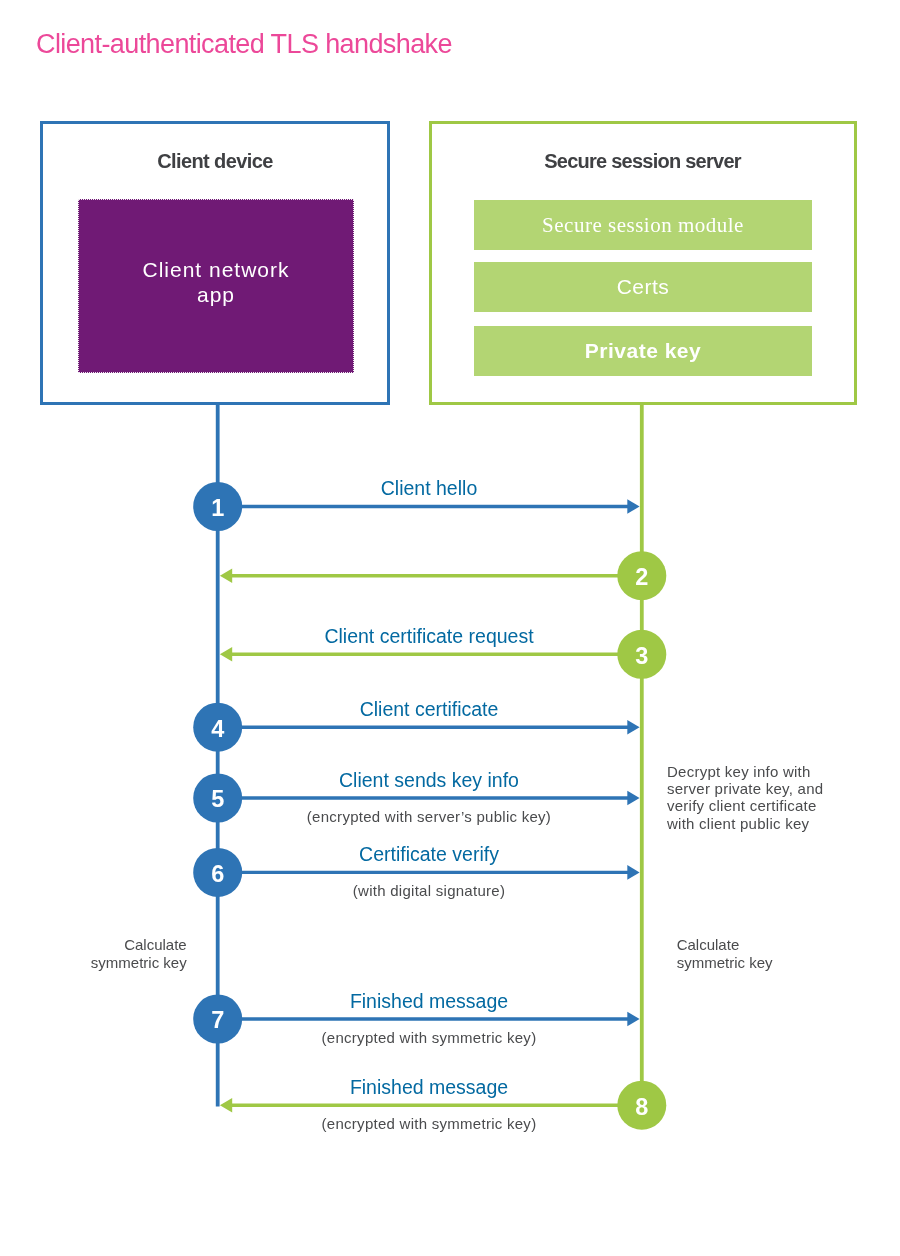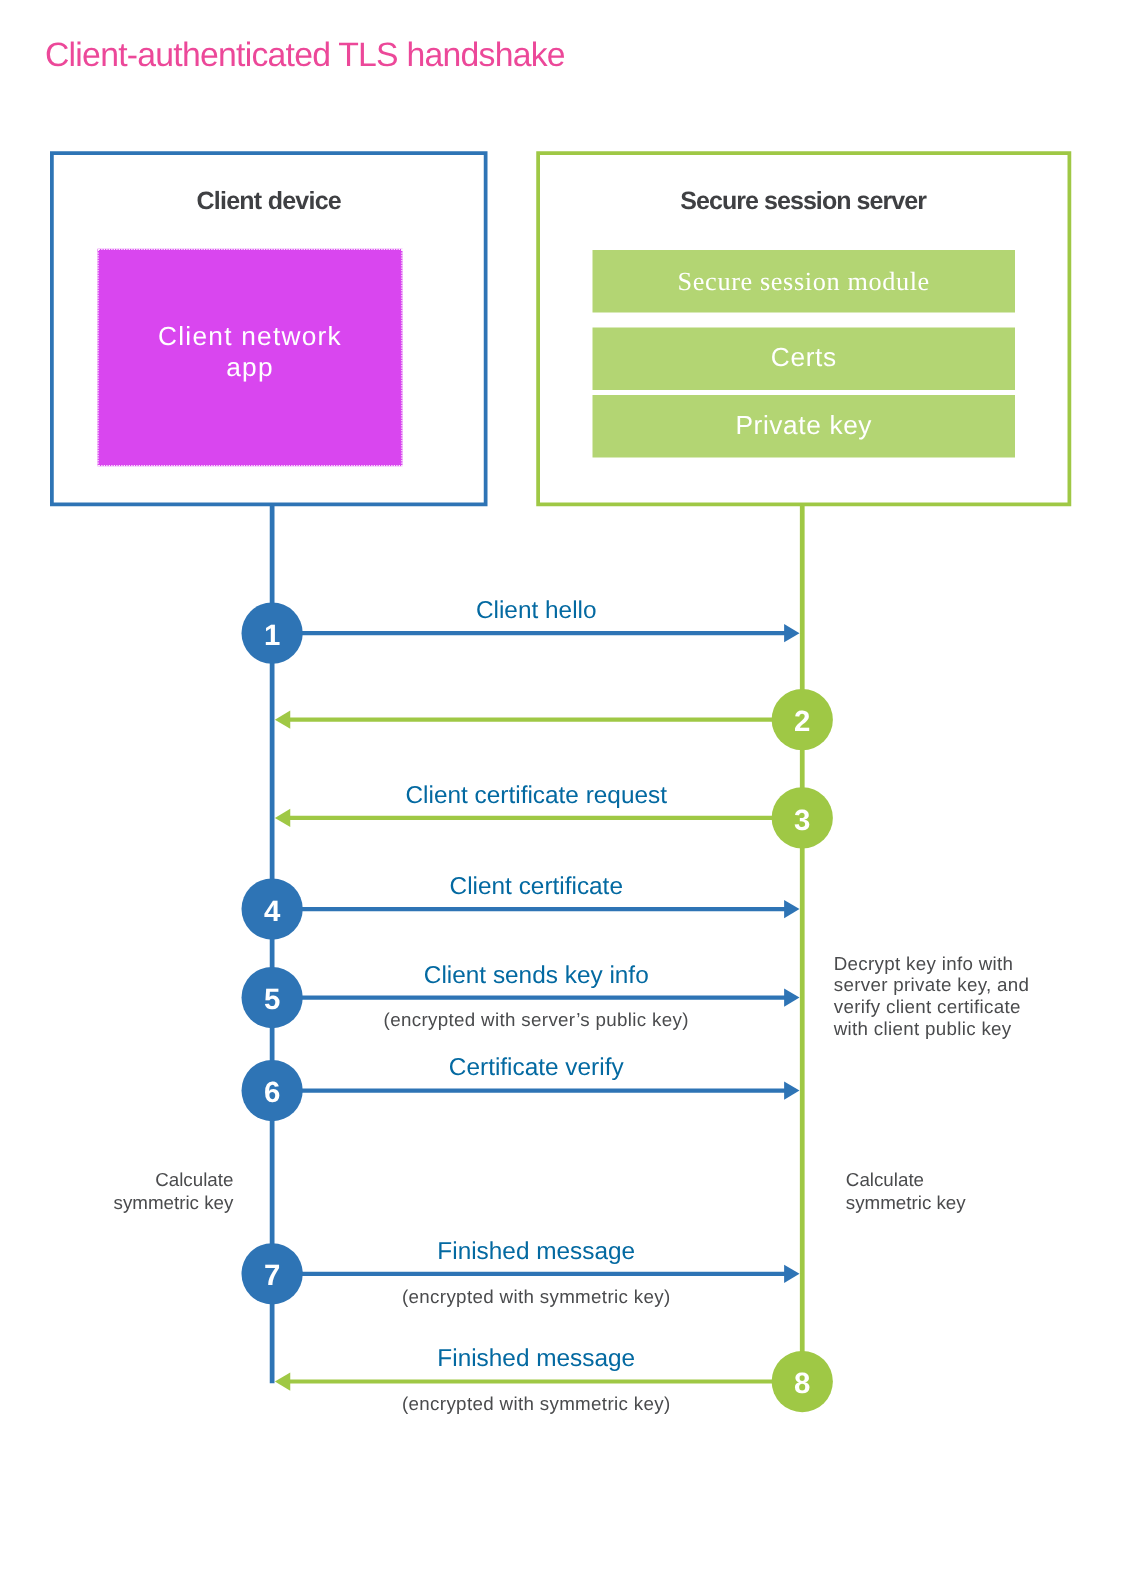--- a/index.html
+++ b/index.html
@@ -3,21 +3,21 @@
 <meta charset="utf-8">
 <style>
   html,body{margin:0;padding:0;background:#fff;}
   .page{position:relative;width:900px;height:1256px;background:#ffffff;overflow:hidden;
         font-family:"Liberation Sans", sans-serif;}
   .abs{position:absolute;}
   .title{left:36px;top:31px;font-size:27px;line-height:1;color:#ec4899;letter-spacing:-0.6px;}
   .boxhdr{font-size:20px;font-weight:bold;color:#3f4043;line-height:1;text-align:center;letter-spacing:-0.6px;}
   .clientbox{left:39.5px;top:121px;width:350px;height:284px;border:3.5px solid #2e74b5;box-sizing:border-box;}
   .serverbox{left:429px;top:121px;width:427.5px;height:284px;border:3.5px solid #9fc845;box-sizing:border-box;}
-  .bluebox{left:78px;top:199px;width:244px;height:174px;background:#d946ef;box-sizing:border-box;border:1px dotted rgba(255,255,255,0.9);}
+  .bluebox{left:78px;top:199px;width:276px;height:174px;background:#701a75;box-sizing:border-box;border:1px dotted rgba(255,255,255,0.9);}
   .bluebox .txt{position:absolute;left:0;top:56.5px;width:100%;text-align:center;
      font-size:21px;line-height:25.2px;color:#fff;letter-spacing:1px;}
   .bar{position:absolute;left:474px;width:338px;height:50px;background:#b3d573;
        display:flex;align-items:center;justify-content:center;
        font-size:21px;color:#fff;letter-spacing:0.5px;}
   .lbl{position:absolute;left:179px;width:500px;text-align:center;
        font-size:19.5px;line-height:19.5px;color:#0369a1;}
   .sub{position:absolute;left:179px;width:500px;text-align:center;
        font-size:15px;line-height:15px;color:#4a4b4d;letter-spacing:0.27px;}
   .side{position:absolute;font-size:15px;line-height:17.3px;color:#4a4b4d;}
@@ -30,21 +30,21 @@
   <div class="abs clientbox"></div>
   <div class="abs boxhdr" style="left:40px;top:150.5px;width:350px;">Client device</div>
   <div class="abs bluebox">
     <div class="txt">Client network<br>app</div>
   </div>
 
   <div class="abs serverbox"></div>
   <div class="abs boxhdr" style="left:429px;top:150.5px;width:427px;letter-spacing:-0.75px;">Secure session server</div>
   <div class="bar" style="top:200px;font-family:Liberation Serif, serif;">Secure session module</div>
   <div class="bar" style="top:262px;">Certs</div>
-  <div class="bar" style="top:316px;">Private key</div>
+  <div class="bar" style="top:326px;font-weight:bold;">Private key</div>
 
   <svg class="abs" style="left:0;top:0;" width="900" height="1256" viewBox="0 0 900 1256">
     <g fill="none">
       <line x1="217.7" y1="403" x2="217.7" y2="1106.5" stroke="#2e74b5" stroke-width="3.8"></line>
       <line x1="641.8" y1="403" x2="641.8" y2="1105" stroke="#9fc845" stroke-width="3.8"></line>
 
       <line x1="217.7" y1="506.5" x2="628.5" y2="506.5" stroke="#2e74b5" stroke-width="3.4"></line>
       <line x1="641.8" y1="575.7" x2="231.2" y2="575.7" stroke="#9fc845" stroke-width="3.4"></line>
       <line x1="641.8" y1="654.3" x2="231.2" y2="654.3" stroke="#9fc845" stroke-width="3.4"></line>
       <line x1="217.7" y1="727.2" x2="628.5" y2="727.2" stroke="#2e74b5" stroke-width="3.4"></line>
@@ -87,19 +87,20 @@
 
   <div class="lbl" style="top:479px;">Client hello</div>
   <div class="lbl" style="top:626.8px;">Client certificate request</div>
   <div class="lbl" style="top:699.7px;">Client certificate</div>
   <div class="lbl" style="top:844.9px;">Certificate verify</div>
   <div class="lbl" style="top:770.5px;">Client sends key info</div>
   <div class="lbl" style="top:991.5px;">Finished message</div>
   <div class="lbl" style="top:1077.7px;">Finished message</div>
 
   <div class="sub" style="top:808.8px;">(encrypted with server’s public key)</div>
+  <div class="sub" style="top:883.2px;">(with digital signature)</div>
   <div class="sub" style="top:1029.8px;">(encrypted with symmetric key)</div>
   <div class="sub" style="top:1116px;">(encrypted with symmetric key)</div>
 
   <div class="side" style="left:667px;top:762.7px;width:180px;letter-spacing:0.25px;">Decrypt key info with<br>server private key, and<br>verify client certificate<br>with client public key</div>
   <div class="side" style="right:713.3px;top:935.8px;line-height:18px;text-align:right;">Calculate<br>symmetric key</div>
   <div class="side" style="left:676.7px;top:935.8px;line-height:18px;">Calculate<br>symmetric key</div>
 </div>
 
 </body></html>

